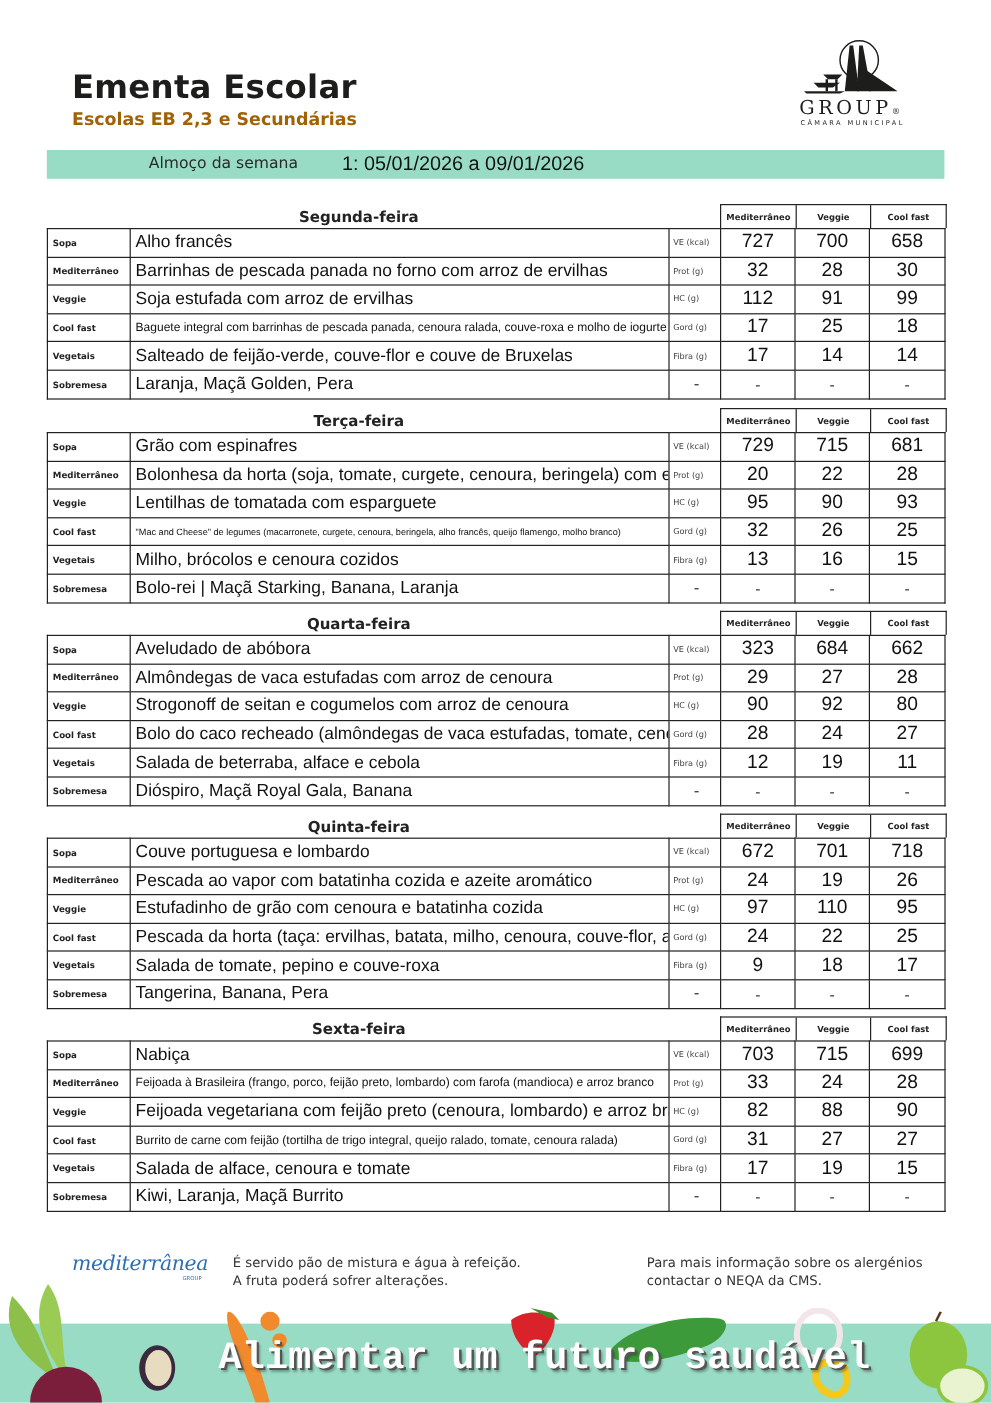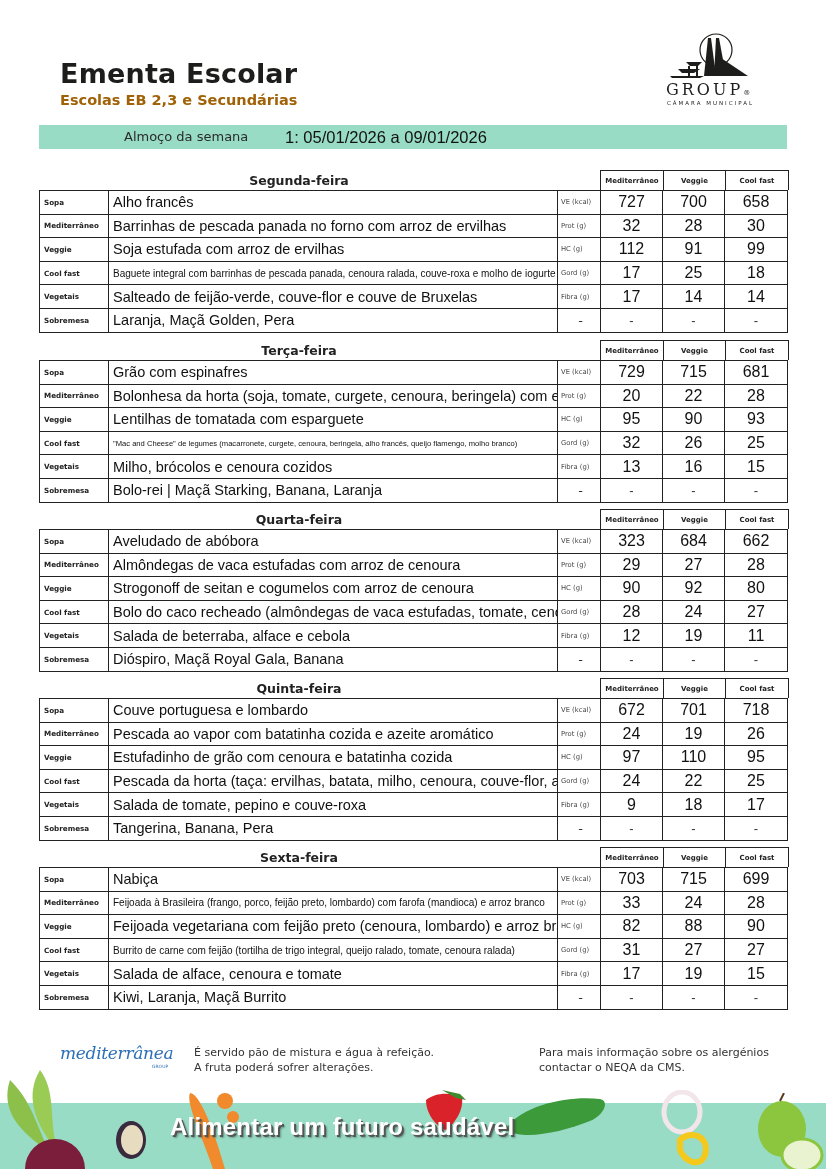--- a/index.html
+++ b/index.html
@@ -35,21 +35,21 @@
   td.nut.dash, td.val.dash { text-align: center; font-size: 13px; color: #333; }
   td.val { width: 62px; text-align: center; font-family: "Liberation Sans", sans-serif; font-size: 16px; color: #111; }
   td.val.last { width: 63px; }
 
   .footer-brand { position: absolute; left: 60px; top: 1043px; font-family: "DejaVu Serif", serif; font-style: italic; font-size: 17px; color: #2c6fb7; letter-spacing: -0.3px; }
   .footer-brand-sub { position: absolute; left: 152px; top: 1064px; font-family: "DejaVu Sans", sans-serif; font-size: 4.5px; color: #2c6fb7; }
   .note-left { position: absolute; left: 194px; top: 1045px; font-family: "DejaVu Sans", sans-serif; font-size: 11px; line-height: 15px; color: #333; }
   .note-right { position: absolute; left: 522px; top: 1045px; font-family: "DejaVu Sans", sans-serif; font-size: 11px; line-height: 15px; color: #333; margin-left: 17px; }
 
   .banner { position: absolute; left: 0; top: 1103px; width: 826px; height: 66px; background: #99dcc6; overflow: hidden; }
-  .slogan { position: absolute; left: 170px; top: 1113px; font-family: Liberation Sans, sans-serif; font-weight: bold; font-size: 24px; color: #ffffff; text-shadow: 2px 2px 0 #555, 3px 3px 2px rgba(0,0,0,0.3); letter-spacing: 0.2px; }
+  .slogan { position: absolute; left: 182px; top: 1113px; font-family: Liberation Mono, monospace; font-weight: bold; font-size: 32px; color: #ffffff; text-shadow: 2px 2px 0 #555, 3px 3px 2px rgba(0,0,0,0.3); letter-spacing: 0.2px; }
   .deco { position: absolute; }
 </style>
 </head>
 <body>
 
 <div class="title">Ementa Escolar</div>
 <div class="subtitle">Escolas EB 2,3 e Secundárias</div>
 
 <svg class="logo" viewBox="0 0 100 80">
   <circle cx="52" cy="20" r="16" fill="none" stroke="#1d1d1b" stroke-width="1.2"></circle>

